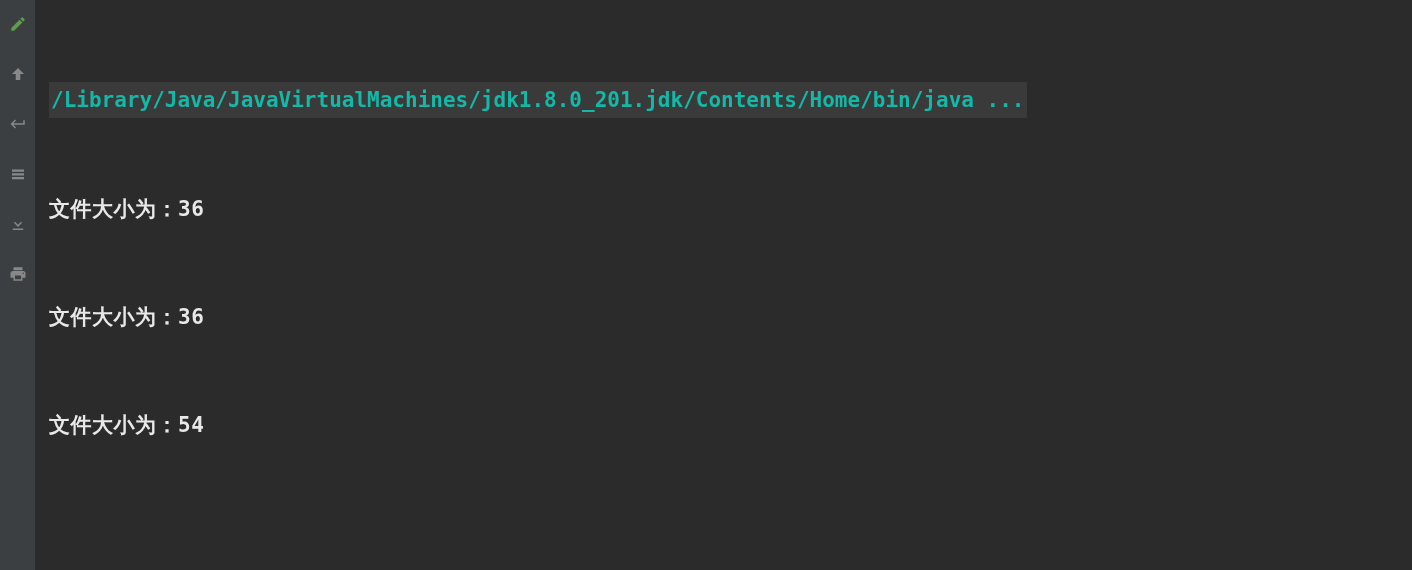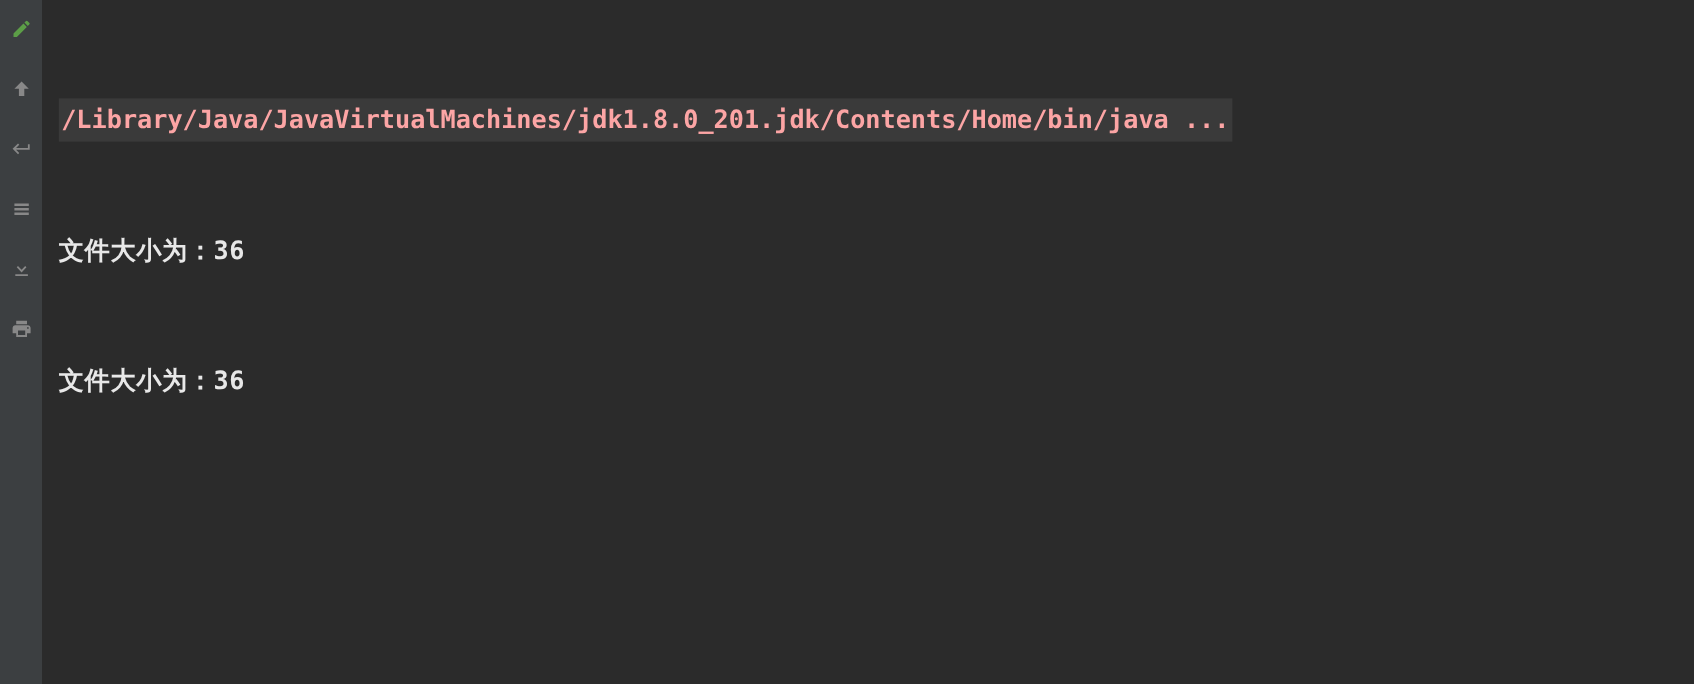--- a/index.html
+++ b/index.html
@@ -46,21 +46,21 @@
     .console {
       flex: 1;
       padding: 10px 10px 10px 14px;
       line-height: 1.72;
       white-space: pre;
       overflow: hidden;
     }
     .command-line {
       background: #3a3a3a;
       display: inline-block;
-      color: #fca5a5;
+      color: #14b8a6;
       font-weight: bold;
       padding: 0 2px;
     }
     .output-line {
       color: #e8e8e8;
       font-weight: bold;
     }
     .output-line .cjk {
       letter-spacing: 0.5px;
     }
@@ -101,20 +101,21 @@
     <svg viewBox="0 0 24 24">
         <path d="M19 8H5c-1.66 0-3 1.34-3 3v6h4v4h12v-4h4v-6c0-1.66-1.34-3-3-3zm-3 11H8v-5h8v5zm3-7c-.55 0-1-.45-1-1s.45-1 1-1 1 .45 1 1-.45 1-1 1zM18 3H6v4h12V3z"></path>
       </svg>
   </div>
 </div>
 
 <div class="console">
   <div><span class="command-line">/Library/Java/JavaVirtualMachines/jdk1.8.0_201.jdk/Contents/Home/bin/java ...</span></div>
   <div class="output-line"><span class="cjk">文件大小为：</span><span class="val">36</span></div>
   <div class="output-line"><span class="cjk">文件大小为：</span><span class="val">36</span></div>
+  <div class="output-line"><span class="cjk">文件大小为：</span><span class="val">54</span></div>
   
   
   
   
   
   
   
   
   
   

